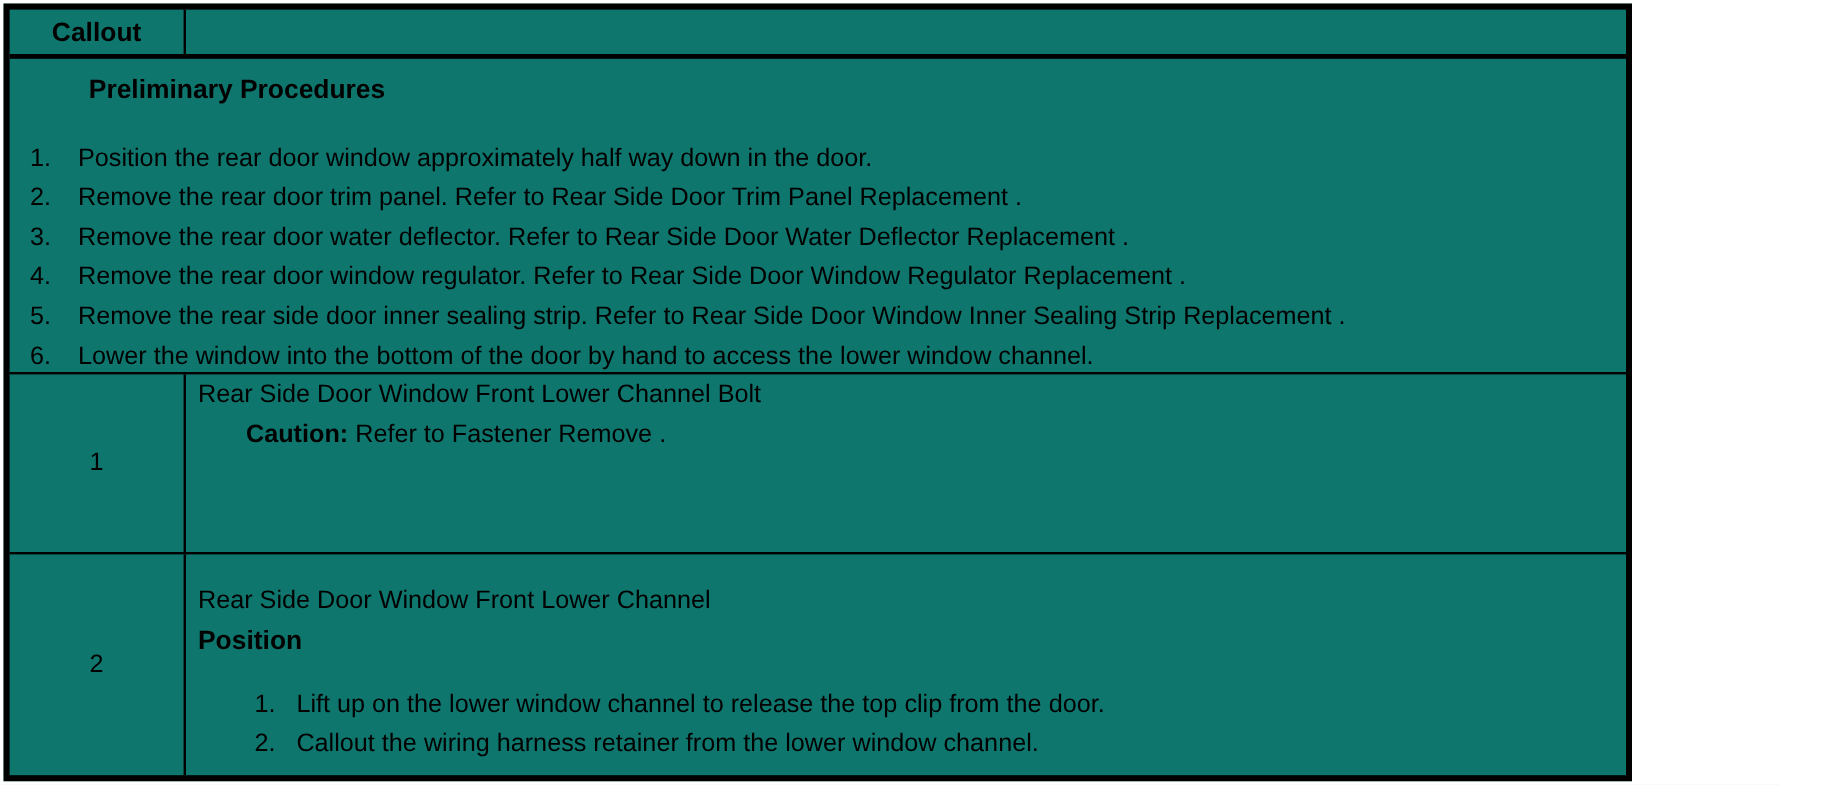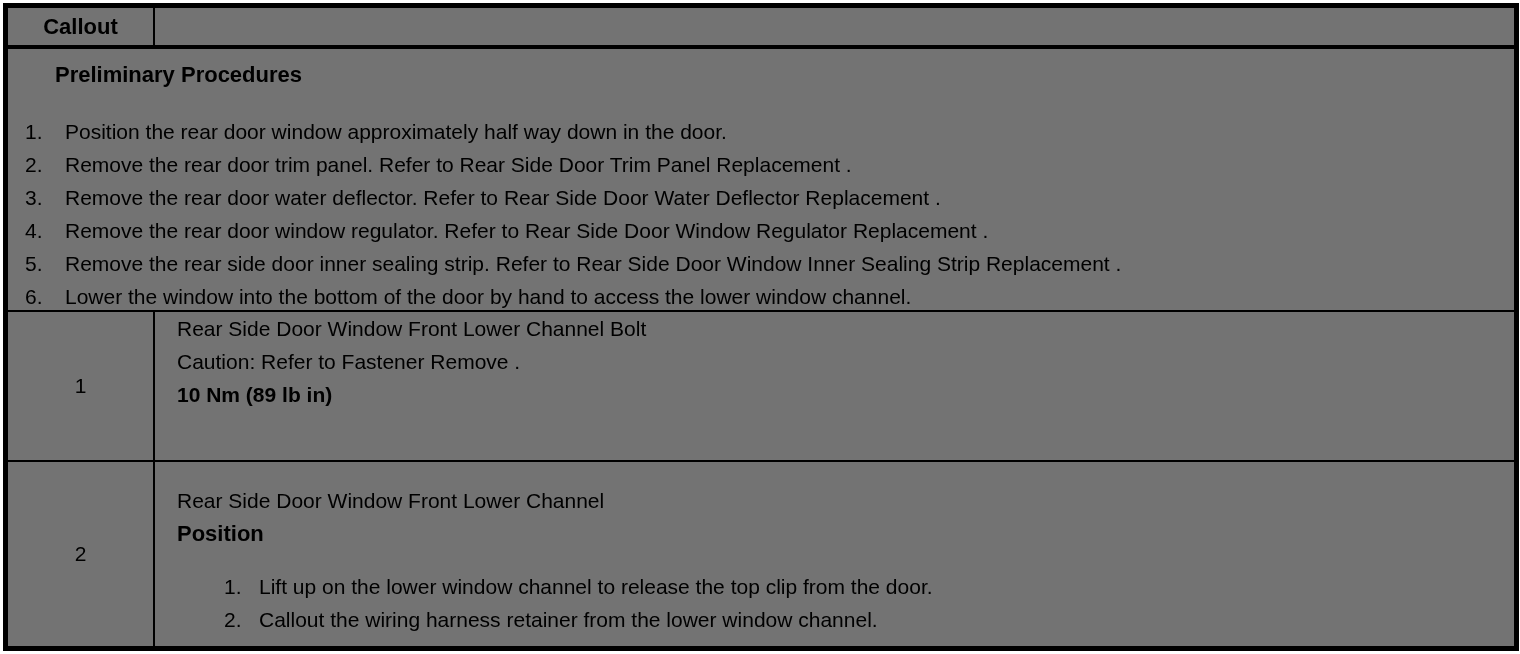--- a/index.html
+++ b/index.html
@@ -12,25 +12,25 @@
     height: 654px;
     position: relative;
     font-family: "Liberation Sans", sans-serif;
     color: #000000;
     -webkit-font-smoothing: antialiased;
   }
   .doc-table {
     position: absolute;
     left: 3px;
     top: 3px;
-    width: 1516px;
+    width: 1357px;
     height: 648px;
     box-sizing: border-box;
     border: 5px solid #000000;
-    background: #737373;
+    background: #0f766e;
     display: flex;
     flex-direction: column;
   }
   .row { display: flex; box-sizing: border-box; }
 
   
   .header-row {
     flex: none;
     height: 41px;
     border-bottom: 4px solid #000000;
@@ -55,21 +55,21 @@
     flex: none;
     display: block;
     height: 261px;
     border-bottom: 2px solid #000000;
     overflow: hidden;
   }
   .prelim-title {
     font-weight: bold;
     font-size: 22px;
     line-height: 26px;
-    margin: 13px 0 0 47px;
+    margin: 13px 0 0 66px;
   }
   .steps { margin-top: 27px; }
   .step {
     display: flex;
     font-size: 21px;
     line-height: 33px;
   }
   .step-num {
     flex: none;
     margin-left: 17px;
@@ -81,29 +81,29 @@
   .body-row { border-bottom: 2px solid #000000; }
   .row-1 { flex: none; height: 150px; }
   .row-2 { flex: 1; border-bottom: none; }
   .callout-cell {
     display: flex;
     align-items: center;
     justify-content: center;
     font-size: 21px;
   }
   .comp-cell {
-    padding-left: 22px;
+    padding-left: 10px;
     font-size: 21px;
     overflow: hidden;
   }
   .comp-cell p { margin: 0; line-height: 33px; }
   .comp-title { margin-top: 8px; }
   .caution-line { margin-top: 20px; }
   .torque { margin-top: 18px; font-weight: bold; }
-  .b { font-weight: normal; }
+  .b { font-weight: bold; margin-left: 40px; }
   .row-2 .comp-title { margin-top: 22px; }
   .proc-title {
     margin-top: 18px;
     margin-left: 45px;
     font-weight: bold;
     font-size: 22px;
   }
   .sub-steps { margin-top: 20px; }
   .sub-steps .step-num {
     margin-left: 47px;
@@ -150,21 +150,20 @@
   </div>
 
   <div class="row body-row row-1">
     <div class="callout-col callout-cell">1</div>
     <div class="name-col comp-cell">
       <p class="comp-title">Rear Side Door Window Front Lower Channel Bolt</p>
       <p class="caution-line">
         <span class="b">Caution:</span>
         <span>Refer to Fastener Remove .</span>
       </p>
-      <p class="torque">10 Nm (89 lb in)</p>
     </div>
   </div>
 
   <div class="row body-row row-2">
     <div class="callout-col callout-cell">2</div>
     <div class="name-col comp-cell">
       <p class="comp-title">Rear Side Door Window Front Lower Channel</p>
       <p class="proc-title">Position</p>
       <div class="steps sub-steps">
         <div class="step">

